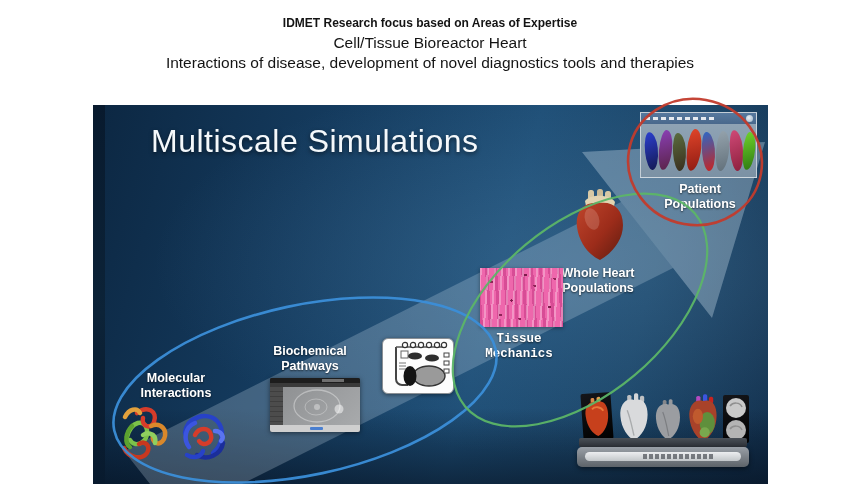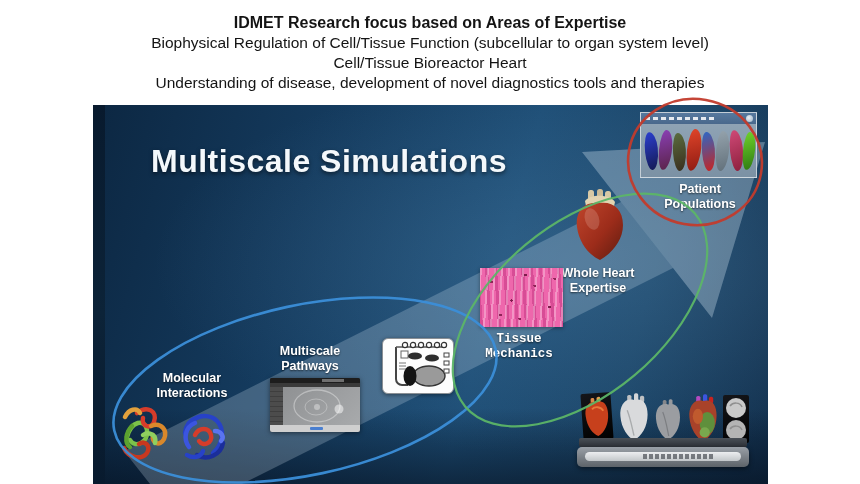--- a/index.html
+++ b/index.html
@@ -2,37 +2,36 @@
 <html><head>
 <meta charset="utf-8">
 <style>
   html,body{margin:0;padding:0;background:#ffffff;}
   .canvas{
     position:relative;width:860px;height:484px;background:#ffffff;
     font-family:"Liberation Sans",sans-serif;overflow:hidden;
   }
   
   .hdr{position:absolute;left:0;top:13px;width:860px;text-align:center;color:#141414;}
-  .hdr .t1{font-weight:bold;font-size:16px;line-height:20px;}
+  .hdr .t1{font-weight:bold;font-size:12px;line-height:20px;}
   .hdr .t2{font-weight:normal;font-size:15.5px;line-height:20px;}
   
   .slide{
     position:absolute;left:93px;top:105px;width:675px;height:379px;overflow:hidden;
     background:
       linear-gradient(180deg, rgba(0,0,0,0) 80%, rgba(3,10,22,0.55) 100%),
       radial-gradient(ellipse at 72% 42%, rgba(96,148,188,0.28), rgba(0,0,0,0) 62%),
       linear-gradient(105deg,#0c2742 0%,#143a5d 30%,#1d4d75 58%,#1b4568 78%,#122f4c 100%);
   }
   .slide-leftstrip{position:absolute;left:0;top:0;width:12px;height:379px;
     background:linear-gradient(180deg,#081a2e,#0c2338 55%,#081a2e);}
   .slide-title{
     position:absolute;left:58px;top:18px;width:400px;color:#f4f8fb;
-    font-size:32px;font-weight:700;letter-spacing:0.5px;
+    font-size:32px;font-weight:400;letter-spacing:0.5px;
     text-shadow:0 2px 4px rgba(0,0,0,0.55);
-    margin-top:20px;
   }
   .arrow-svg{position:absolute;left:0;top:0;}
   .lbl{
     position:absolute;color:#ffffff;font-weight:700;font-size:12.5px;line-height:1.22;
     text-align:center;white-space:pre-line;text-shadow:0 1px 2px rgba(0,0,0,0.65);
   }
   
   .pp-box{position:absolute;left:547px;top:7px;width:117px;height:66px;
     border:1px solid rgba(255,255,255,0.55);background:linear-gradient(180deg,#93a7b8,#7b91a4);
     box-sizing:border-box;}
@@ -90,23 +89,22 @@
     background:repeating-linear-gradient(90deg,#5c6066 0 4px,rgba(0,0,0,0) 4px 6px);opacity:0.8;}
   .annot-svg{position:absolute;left:0;top:0;pointer-events:none;}
 </style>
 </head>
 <body>
 
 <div class="canvas">
 
   <div class="hdr">
     <div class="t1">IDMET Research focus based on Areas of Expertise</div>
-    <div class="t2">Biophysical Regulation of Cell/Tissue Function (subcellular to organ system level)</div>
     <div class="t2">Cell/Tissue Bioreactor Heart</div>
-    <div class="t2">Understanding of disease, development of novel diagnostics tools and therapies</div>
+    <div class="t2">Interactions of disease, development of novel diagnostics tools and therapies</div>
   </div>
 
   <div class="slide">
     <div class="slide-leftstrip"></div>
 
     <svg class="arrow-svg" width="675" height="379" viewBox="0 0 675 379">
       <polygon points="31,346 528,97 489,47 672,37 619,213 580,163 83,412" fill="rgba(213,229,241,0.24)"></polygon>
       <polygon points="528,97 489,47 672,37 619,213 580,163" fill="rgba(222,236,246,0.12)"></polygon>
     </svg>
 
@@ -140,21 +138,21 @@
         </linearGradient>
       </defs>
       <rect x="18" y="1" width="6" height="10" rx="2.5" fill="#d8c9a5"></rect>
       <rect x="27" y="0" width="6" height="11" rx="2.5" fill="#cbbb97"></rect>
       <rect x="35" y="2" width="6" height="9" rx="2.5" fill="#d8c9a5"></rect>
       <path d="M15,12 C20,5 40,5 45,13 L43,22 L17,22 Z" fill="#e2d4b2"></path>
       <path d="M29,14 C13,12 5,24 7,38 C9,54 19,66 30,71 C41,65 53,52 53,36 C53,20 43,12 29,14 Z" fill="url(#hg)"></path>
       <ellipse cx="22" cy="30" rx="7" ry="11" fill="rgba(255,235,220,0.18)" transform="rotate(-18 22 30)"></ellipse>
     </svg>
     <div class="lbl" style="left:454px;top:161px;width:102px;">Whole Heart
-Expertise</div>
+Populations</div>
 
     <div class="histo"></div>
     <div class="lbl" style="left:376px;top:227px;width:100px;font-family:Liberation Mono, monospace;">Tissue
 Mechanics</div>
 
     <div class="cellbox">
       <svg width="68" height="52" viewBox="0 0 68 52">
         <path d="M13,8 v32 a6,6 0 0 0 6,6 h6" stroke="#444" stroke-width="2" fill="none"></path>
         <line x1="13" y1="8" x2="63" y2="8" stroke="#555" stroke-width="1.4"></line>
         <circle cx="22" cy="6" r="2.6" fill="#fff" stroke="#333" stroke-width="1.2"></circle>
@@ -168,40 +166,40 @@
         <ellipse cx="49" cy="19" rx="7" ry="3.6" fill="#2d2d2d"></ellipse>
         <ellipse cx="46" cy="37" rx="16" ry="10" fill="#9a9a9a" stroke="#333" stroke-width="1.4"></ellipse>
         <ellipse cx="27" cy="37" rx="6.5" ry="10" fill="#141414"></ellipse>
         <rect x="61" y="14" width="5" height="4" fill="#fff" stroke="#444" stroke-width="1"></rect>
         <rect x="61" y="22" width="5" height="4" fill="#fff" stroke="#444" stroke-width="1"></rect>
         <rect x="61" y="30" width="5" height="4" fill="#fff" stroke="#444" stroke-width="1"></rect>
         <path d="M16,24 h7 M16,27 h7 M16,30 h7" stroke="#666" stroke-width="0.9"></path>
       </svg>
     </div>
 
-    <div class="lbl" style="left:167px;top:239px;width:100px;">Multiscale
+    <div class="lbl" style="left:167px;top:239px;width:100px;">Biochemical
 Pathways</div>
     <div class="biobox">
       <div class="bio-title"></div>
       <div class="bio-titleseg"></div>
       <div class="bio-tool"></div>
       <div class="bio-side"></div>
       <div class="bio-canvas">
         <svg width="77" height="38" viewBox="0 0 77 38">
           <ellipse cx="34" cy="19" rx="23" ry="16" fill="none" stroke="rgba(255,255,255,0.35)" stroke-width="1.3"></ellipse>
           <ellipse cx="33" cy="20" rx="11" ry="8" fill="none" stroke="rgba(255,255,255,0.3)" stroke-width="1"></ellipse>
           <circle cx="34" cy="20" r="3" fill="rgba(255,255,255,0.35)"></circle>
           <circle cx="56" cy="22" r="4.5" fill="rgba(255,255,255,0.5)"></circle>
         </svg>
       </div>
       <div class="bio-status"></div>
       <div class="bio-chip"></div>
     </div>
 
-    <div class="lbl" style="left:44px;top:266px;width:110px;">Molecular
+    <div class="lbl" style="left:28px;top:266px;width:110px;">Molecular
 Interactions</div>
     <svg class="prot" style="left:22px;top:290px;" width="64" height="72" viewBox="0 0 64 72">
       <g fill="none" stroke-linecap="round" stroke-width="4.5">
         <path d="M12,42 C16,26 30,23 32,35 C34,47 20,54 15,45" stroke="#7cc24a"></path>
         <path d="M22,18 C32,10 43,16 39,27 C36,35 26,31 28,23" stroke="#d63c2a"></path>
         <path d="M9,53 C13,62 26,66 32,58 C36,51 30,45 24,49" stroke="#c8381f"></path>
         <path d="M36,31 C46,27 53,35 49,44 C45,52 36,48 38,40" stroke="#d9882b"></path>
         <path d="M17,31 C11,37 9,48 15,52" stroke="#5ca230"></path>
         <path d="M28,40 C34,36 42,40 40,48" stroke="#8fd05f"></path>
         <path d="M10,22 C14,14 22,12 25,18" stroke="#e2a13c"></path>

